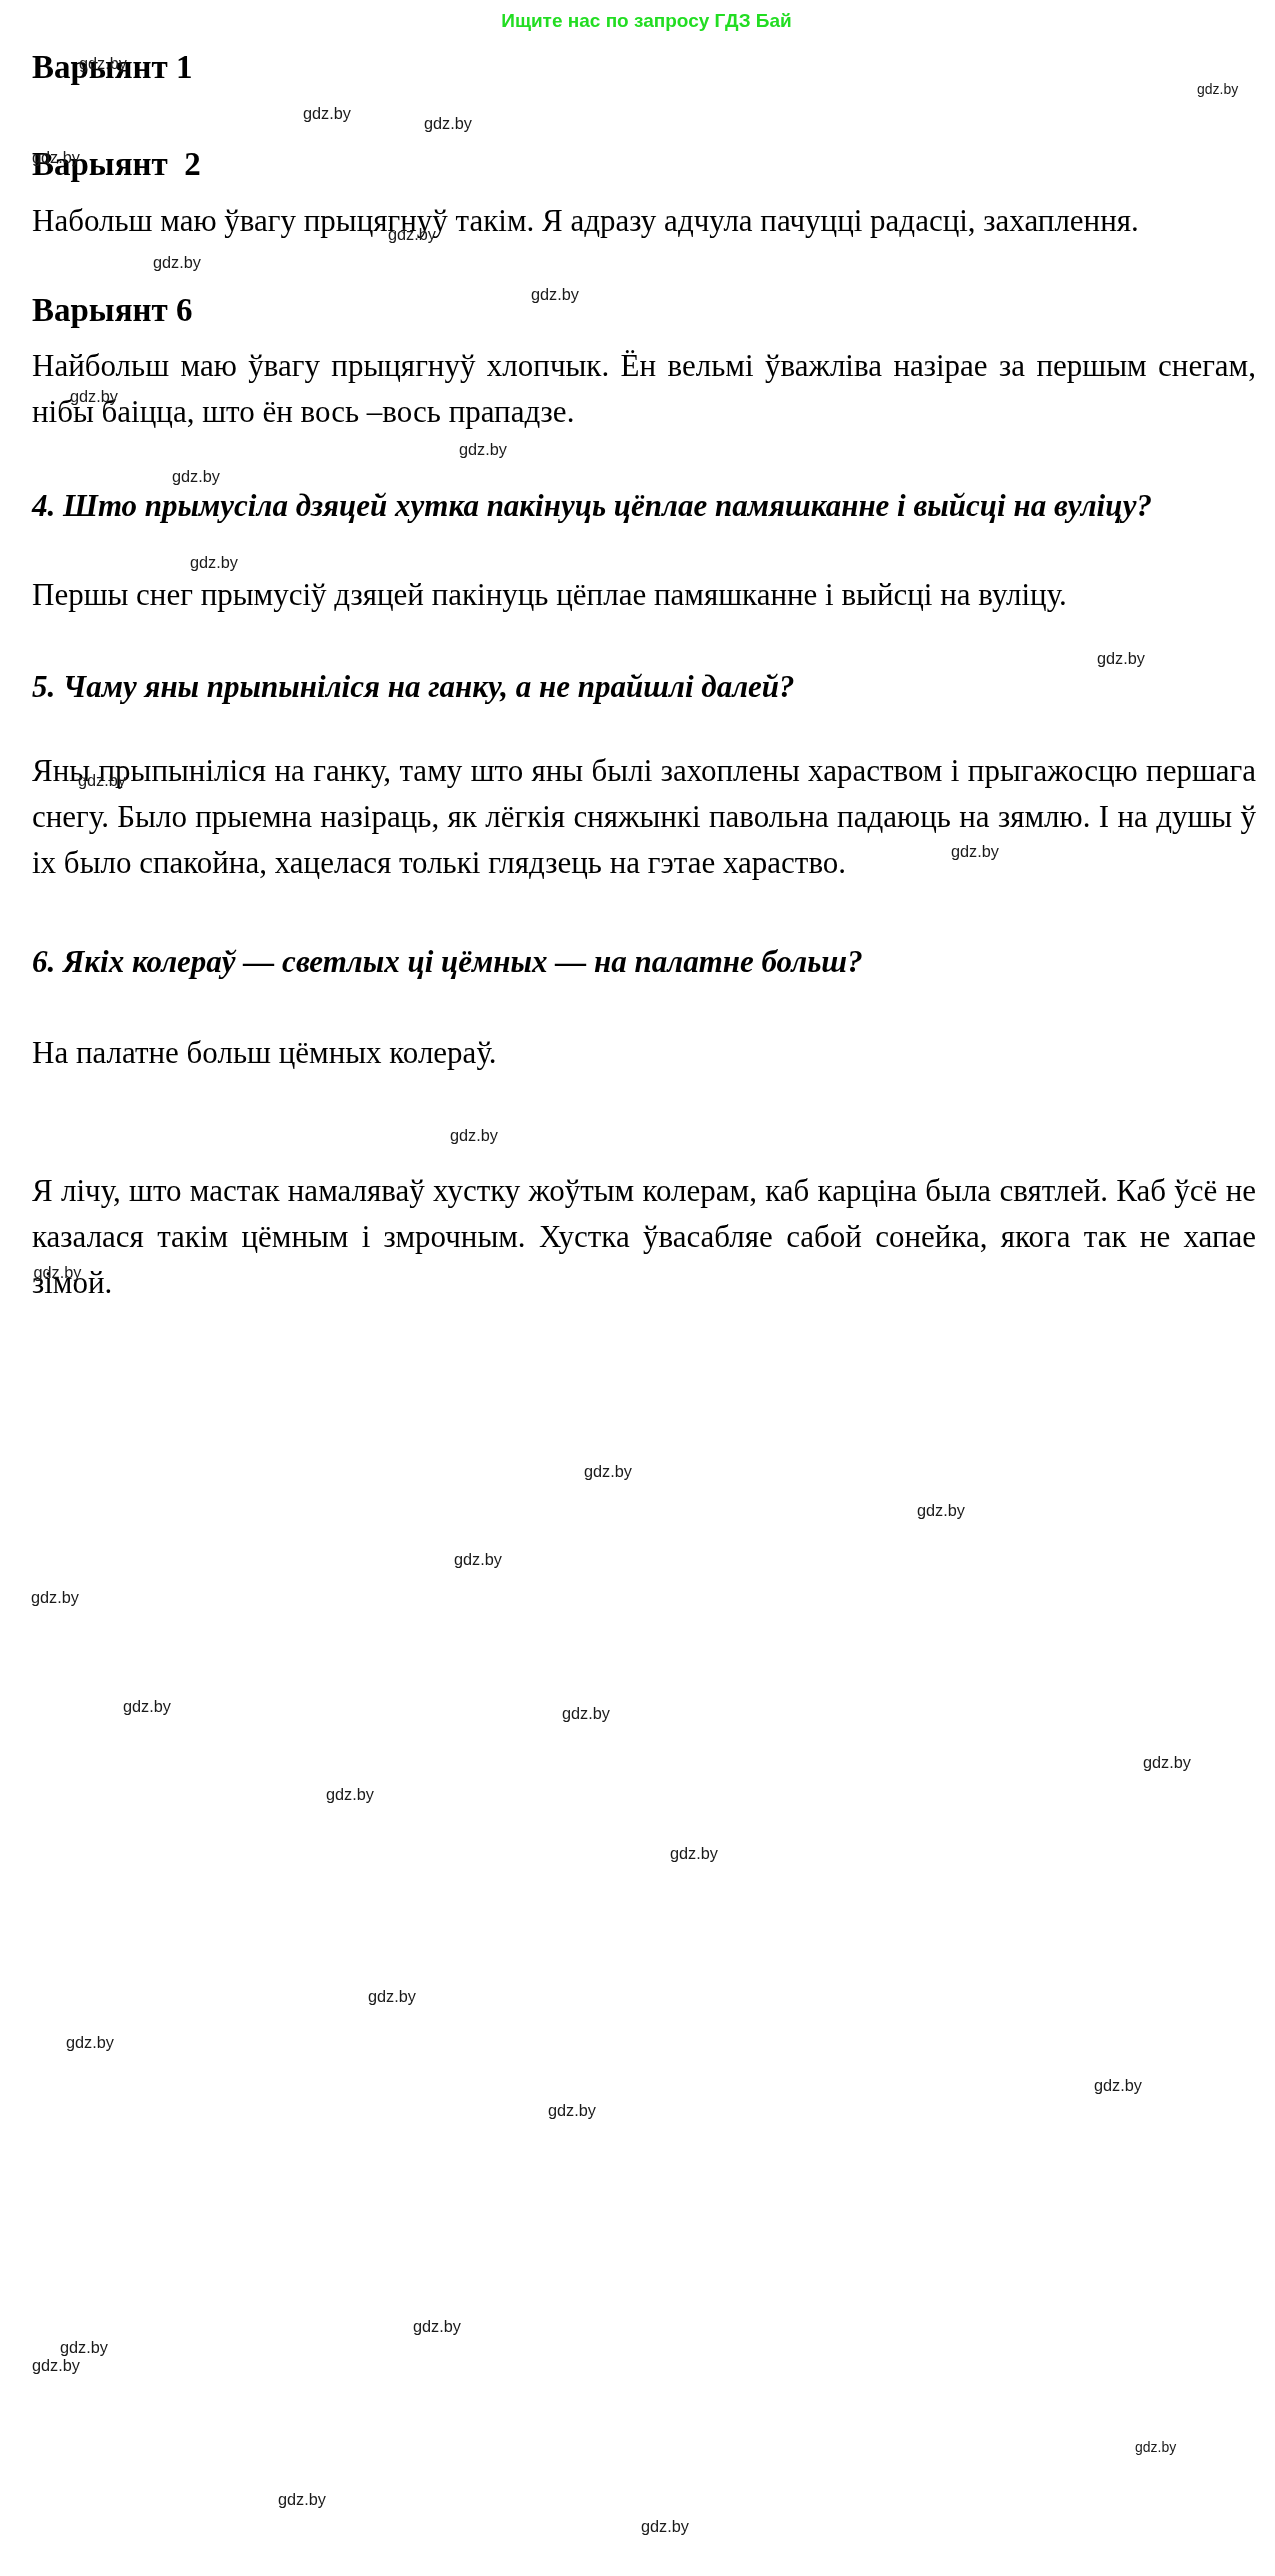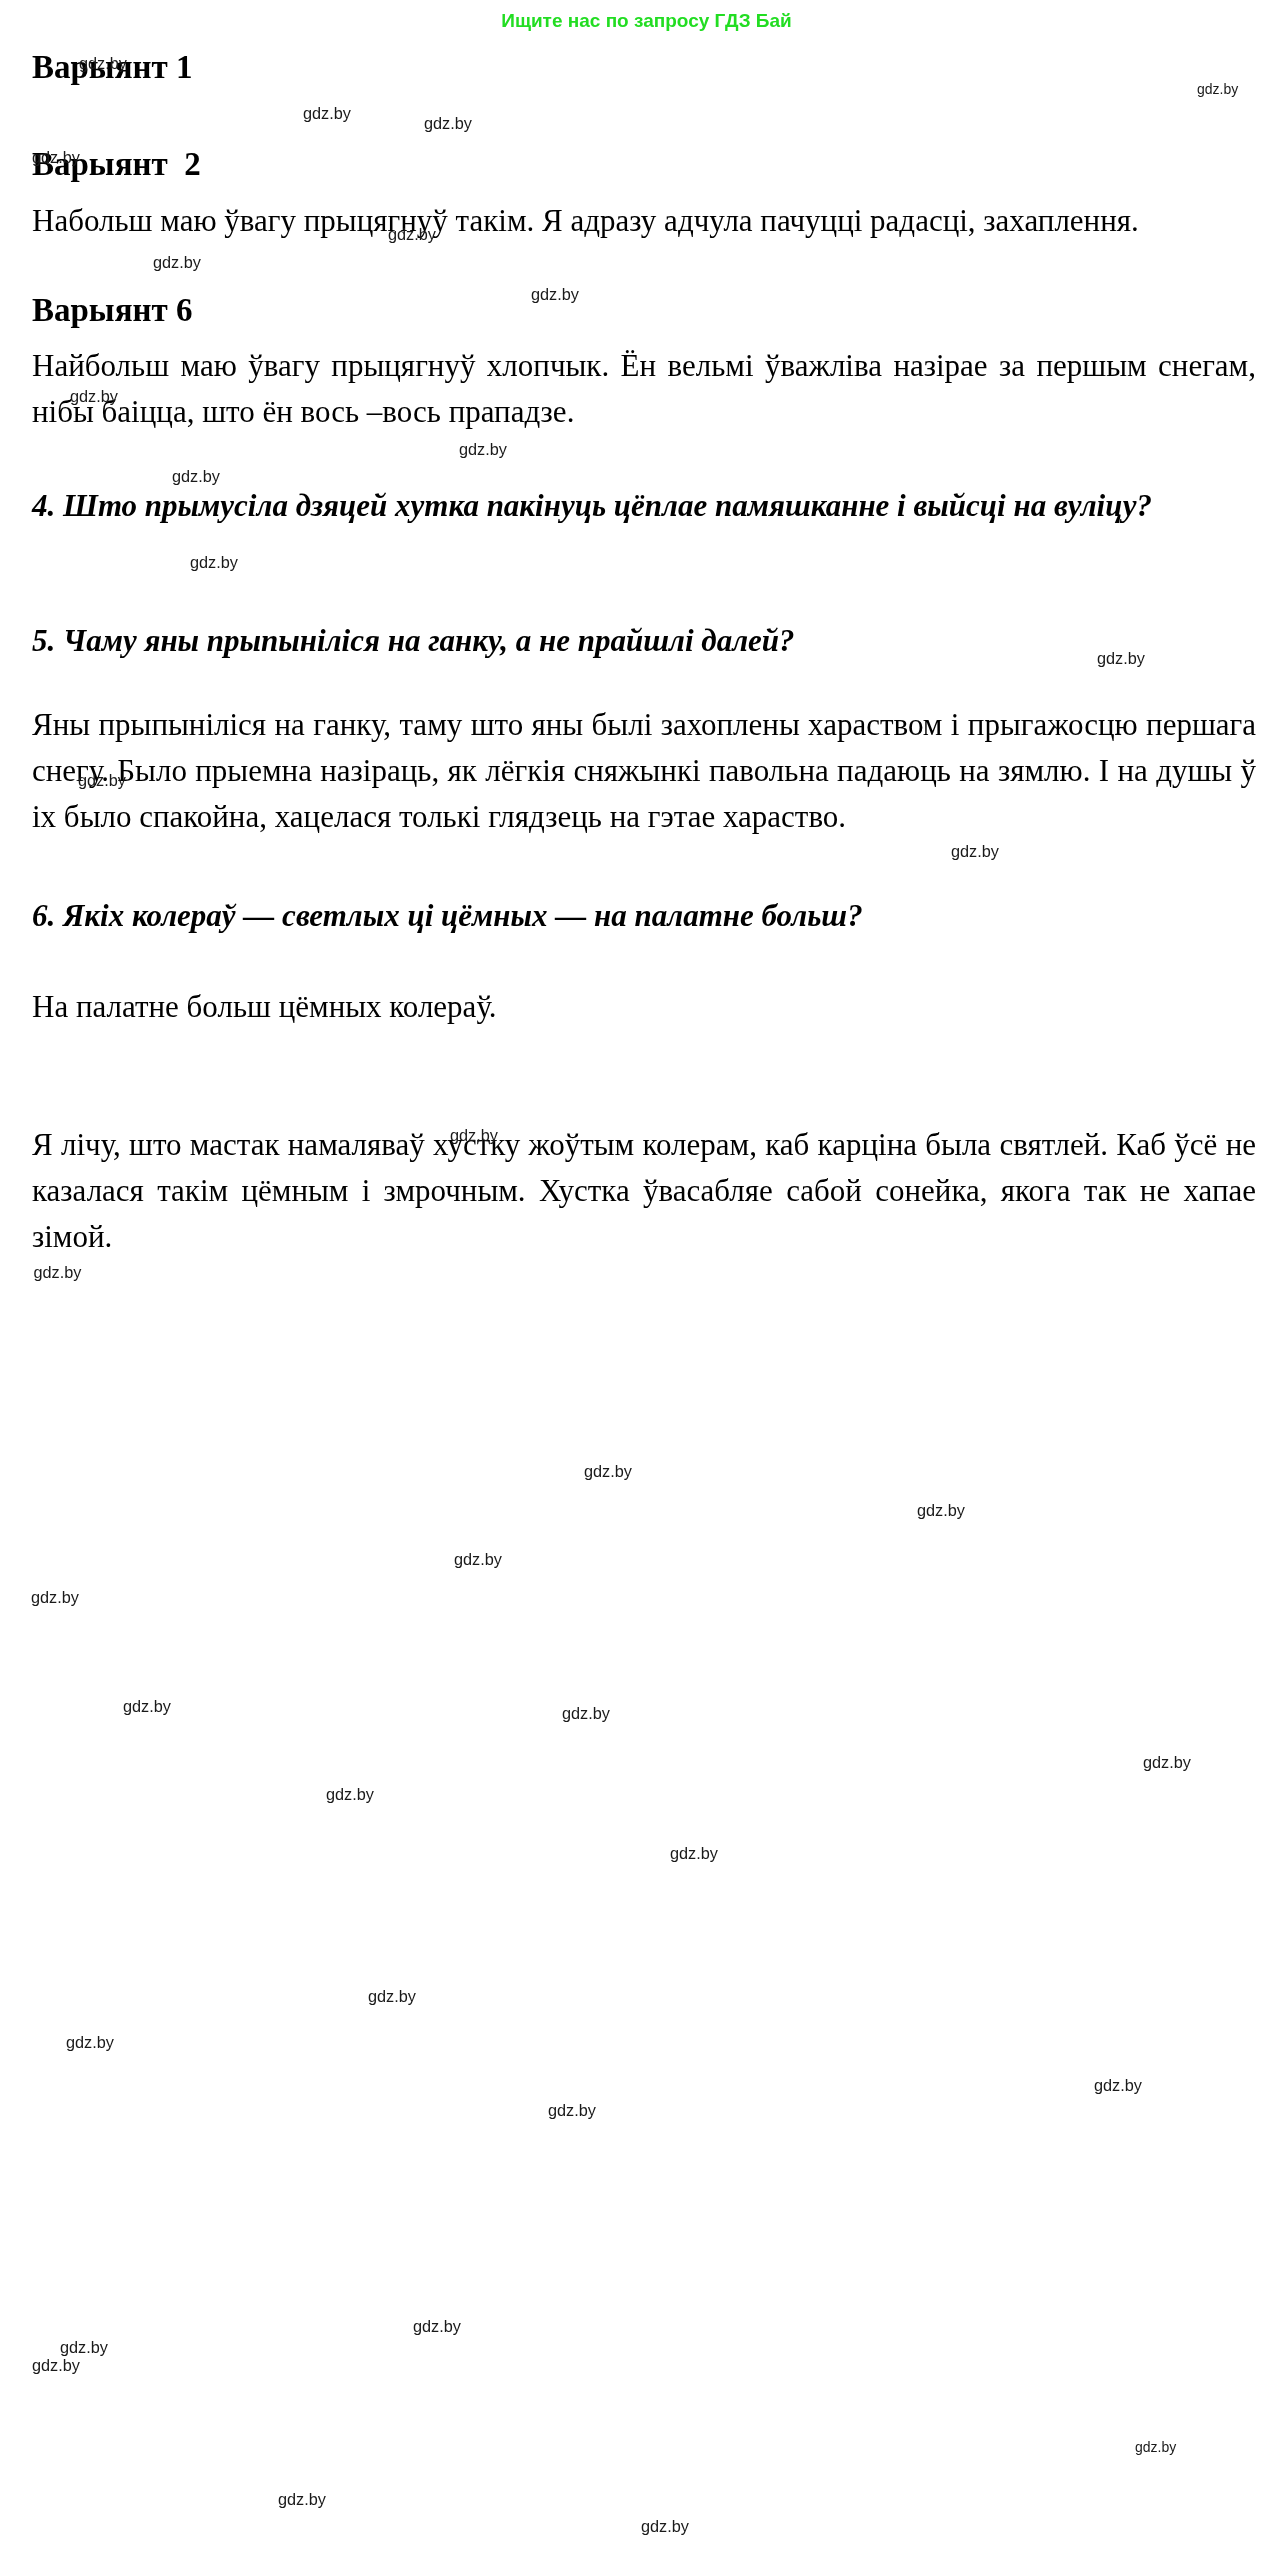--- a/index.html
+++ b/index.html
@@ -116,20 +116,21 @@
       <div class="variant-title">Варыянт  2</div>
       <div style="height: 9.8px;"></div>
       <div class="para">Набольш маю ўвагу прыцягнуў такім. Я адразу адчула пачуцці радасці, захаплення.</div>
       <div style="height: 44px;"></div>
       <div class="variant-title">Варыянт 6</div>
       <div style="height: 9.8px;"></div>
       <div class="para">Найбольш маю ўвагу прыцягнуў хлопчык. Ён вельмі ўважліва назірае за першым снегам, нібы баіцца, што ён вось –вось прападзе.</div>
       <div style="height: 49px;"></div>
       <div class="question">4. Што прымусіла дзяцей хутка пакінуць цёплае памяшканне і выйсці на вуліцу?</div>
       <div style="height: 44px;"></div>
+      <div class="para left">Першы снег прымусіў дзяцей пакінуць цёплае памяшканне і выйсці на вуліцу.</div>
       <div style="height: 47px;"></div>
       <div class="question left">5. Чаму яны прыпыніліся на ганку, а не прайшлі далей?</div>
       <div style="height: 39px;"></div>
       <div class="para">Яны прыпыніліся на ганку, таму што яны былі захоплены хараством і прыгажосцю першага снегу. Было прыемна назіраць, як лёгкія сняжынкі павольна падаюць на зямлю. І на душы ў іх было спакойна, хацелася толькі глядзець на гэтае хараство.</div>
       <div style="height: 54px;"></div>
       <div class="question">6. Якіх колераў — светлых ці цёмных — на палатне больш?</div>
       <div style="height: 46px;"></div>
       <div class="para left">На палатне больш цёмных колераў.</div>
       <div style="height: 51px;"></div>
       <div style="height: 41px;"></div>

